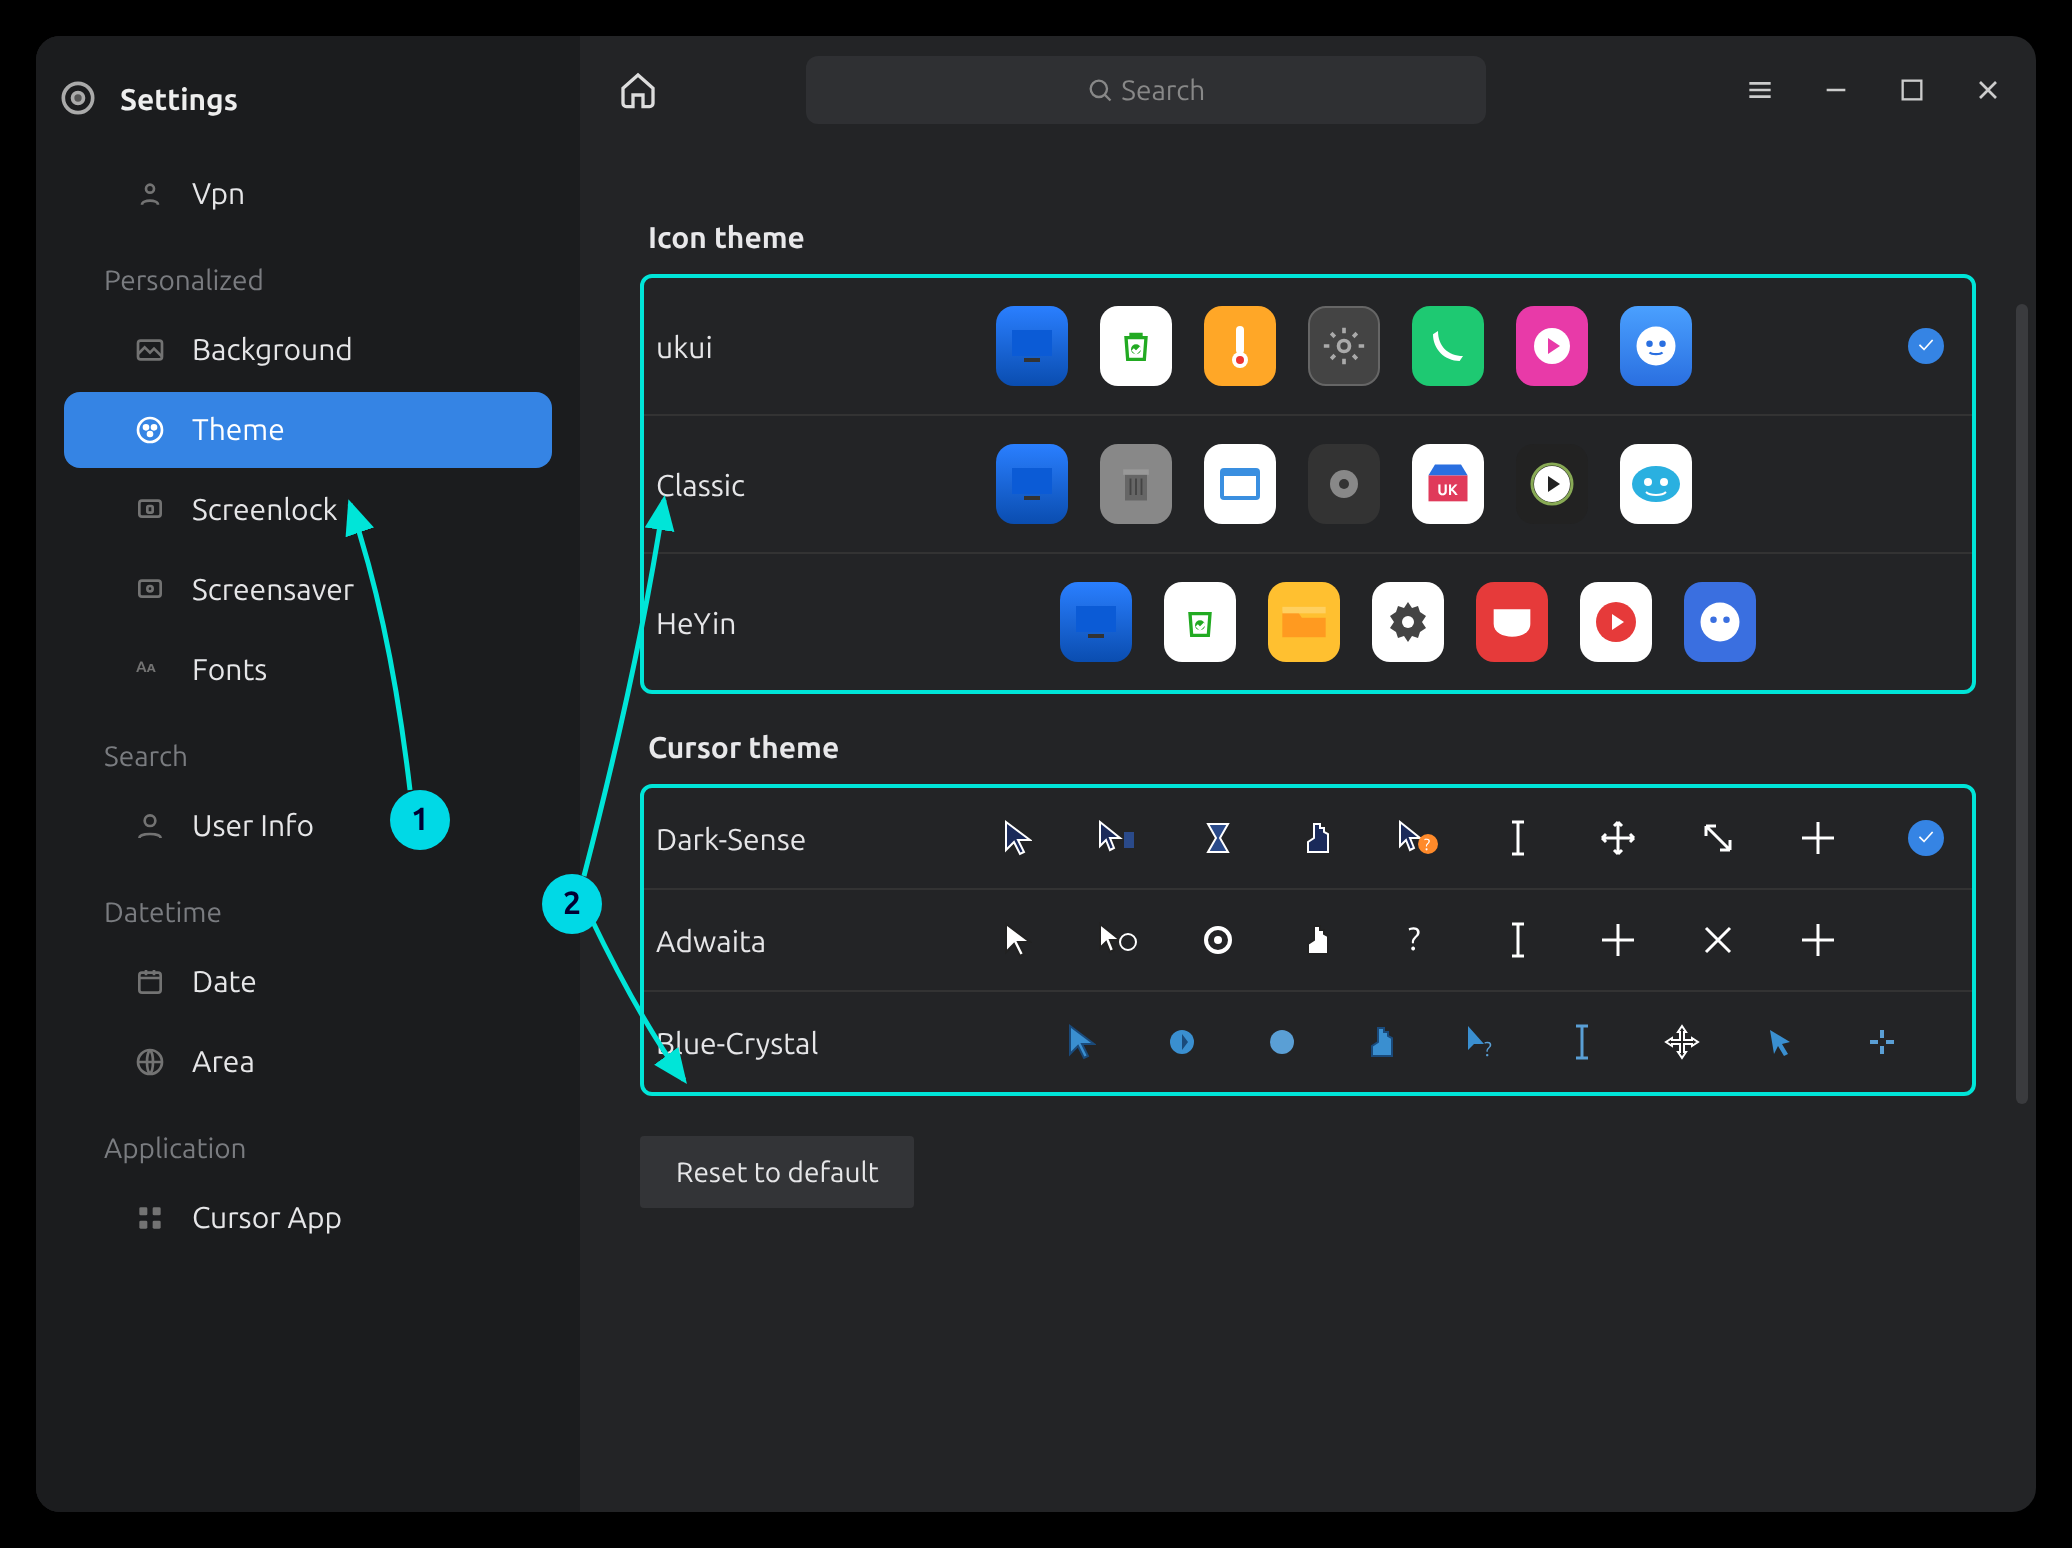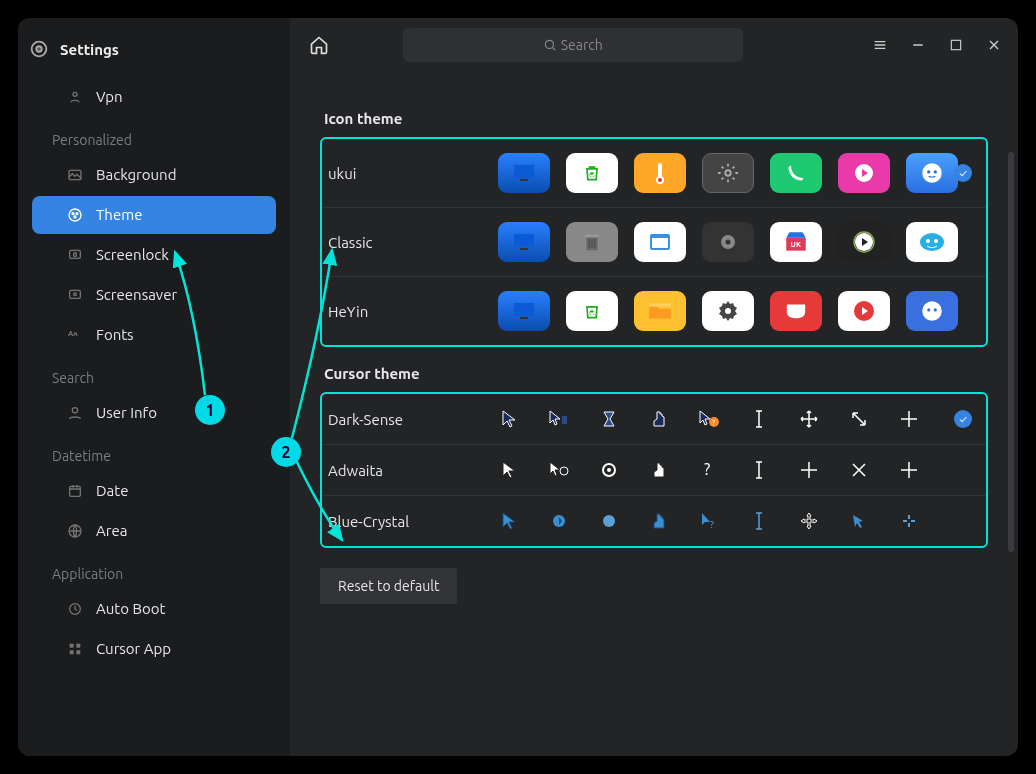--- a/index.html
+++ b/index.html
@@ -22,24 +22,24 @@
   .home-btn { width: 30px; height: 30px; display:flex; align-items:center; justify-content:center; color:#ddd; cursor:pointer; }
   .search-box { flex: 0 0 340px; margin: 0 auto; height: 34px; background: #2f3033; border-radius: 6px; display:flex; align-items:center; justify-content:center; color:#888; font-size:14px; gap:4px; }
   .win-btns { display:flex; gap:18px; margin-left:auto; }
   .win-btn { width: 20px; height: 20px; display:flex; align-items:center; justify-content:center; color:#ccc; cursor:pointer; }
   
   .content { flex:1; padding: 20px 30px 30px 30px; overflow-y:auto; position:relative; }
   .section-title { color:#e8e8ea; font-size:15px; font-weight:600; margin: 18px 0 10px 4px; }
   
   .theme-box { border: 2px solid #00e5d8; border-radius: 6px; background:#232426; }
   .theme-row { display:flex; align-items:center; padding: 14px 6px; border-bottom:1px solid #333; cursor:pointer; position:relative; }
-  .theme-row:last-child { border-bottom:none; }
+  .theme-row:last-child { border-bottom:none;gap:32px; }
   .theme-name { color:#e6e6e8; font-size:15px; width:170px; flex-shrink:0; }
   .icon-strip { display:flex; gap:16px; align-items:center; }
-  .app-ico { width:52px; height:40px; border-radius:9px; display:flex; align-items:center; justify-content:center; font-size:20px; }
+  .app-ico { width:36px; height:40px; border-radius:9px; display:flex; align-items:center; justify-content:center; font-size:20px; }
   .check { width:18px; height:18px; border-radius:50%; background:#3584e4; display:flex; align-items:center; justify-content:center; color:#fff; font-size:11px; margin-left:auto; position:absolute; right:14px; }
   
   .cursor-strip { display:flex; gap:28px; align-items:center; }
   .cur-ico { width:22px; height:22px; display:flex; align-items:center; justify-content:center; color:#ddd; }
   
   .reset-btn { margin-top:20px; background:#333437; color:#e6e6e8; border:none; padding:10px 18px; border-radius:2px; font-size:14px; cursor:pointer; }
   
   
   .badge { position:absolute; width:30px; height:30px; border-radius:50%; background:#00d9e6; color:#003; font-weight:700; font-size:16px; display:flex; align-items:center; justify-content:center; z-index:50; }
   svg.arrows { position:absolute; left:0; top:0; pointer-events:none; z-index:40; }
@@ -145,29 +145,20 @@
       <span class="ico">
           <svg viewBox="0 0 24 24" width="16" height="16" fill="none" stroke="currentColor" stroke-width="2">
             <circle cx="12" cy="12" r="9"></circle>
             <path d="M3 12h18M12 3c3 3 3 15 0 18M12 3c-3 3-3 15 0 18"></path>
           </svg>
         </span>
       <span>Area</span>
     </div>
 
     <div class="group-label">Application</div>
-    <div class="nav-item">
-      <span class="ico">
-          <svg viewBox="0 0 24 24" width="16" height="16" fill="none" stroke="currentColor" stroke-width="2">
-            <circle cx="12" cy="12" r="8"></circle>
-            <path d="M12 7v5l3 2"></path>
-          </svg>
-        </span>
-      <span>Auto Boot</span>
-    </div>
     <div class="nav-item">
       <span class="ico">
           <svg viewBox="0 0 24 24" width="16" height="16" fill="currentColor">
             <rect x="4" y="4" width="6" height="6" rx="1"></rect>
             <rect x="14" y="4" width="6" height="6" rx="1"></rect>
             <rect x="4" y="14" width="6" height="6" rx="1"></rect>
             <rect x="14" y="14" width="6" height="6" rx="1"></rect>
           </svg>
         </span>
       <span>Cursor App</span>

